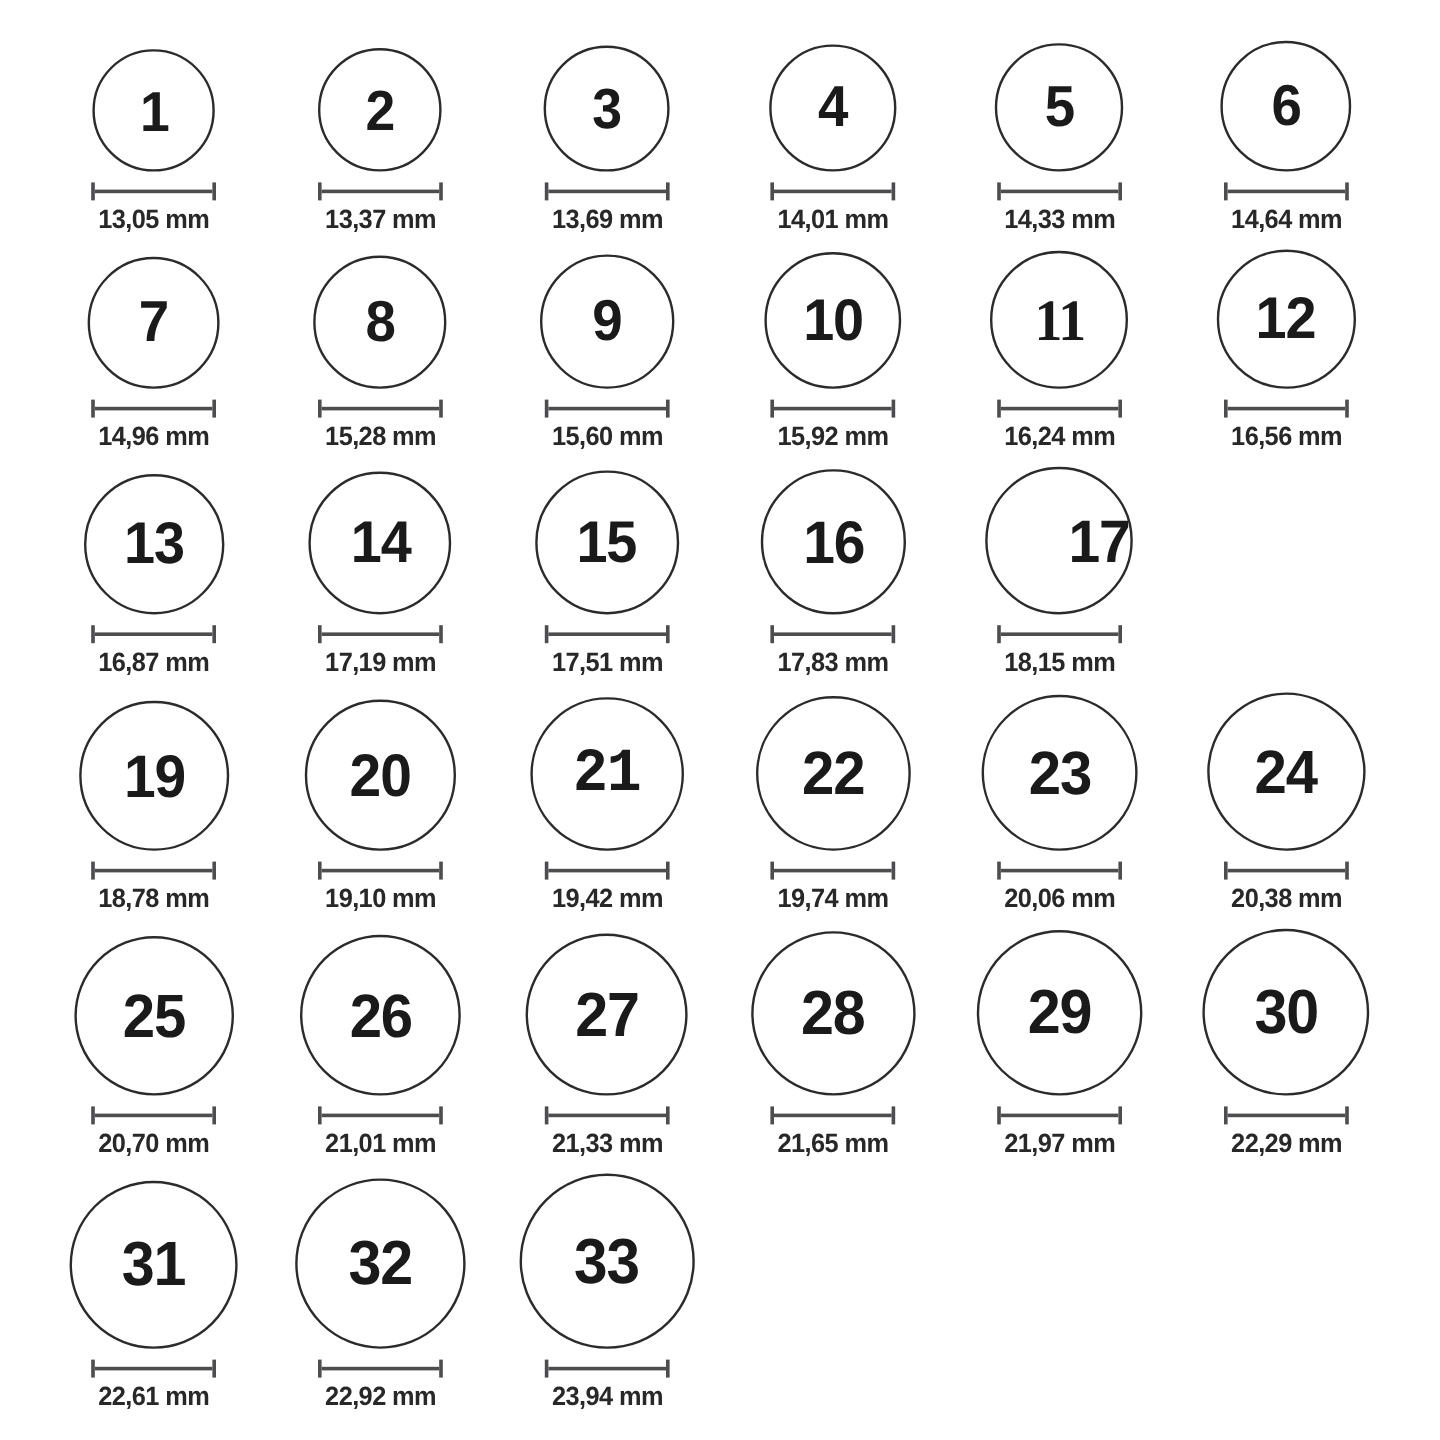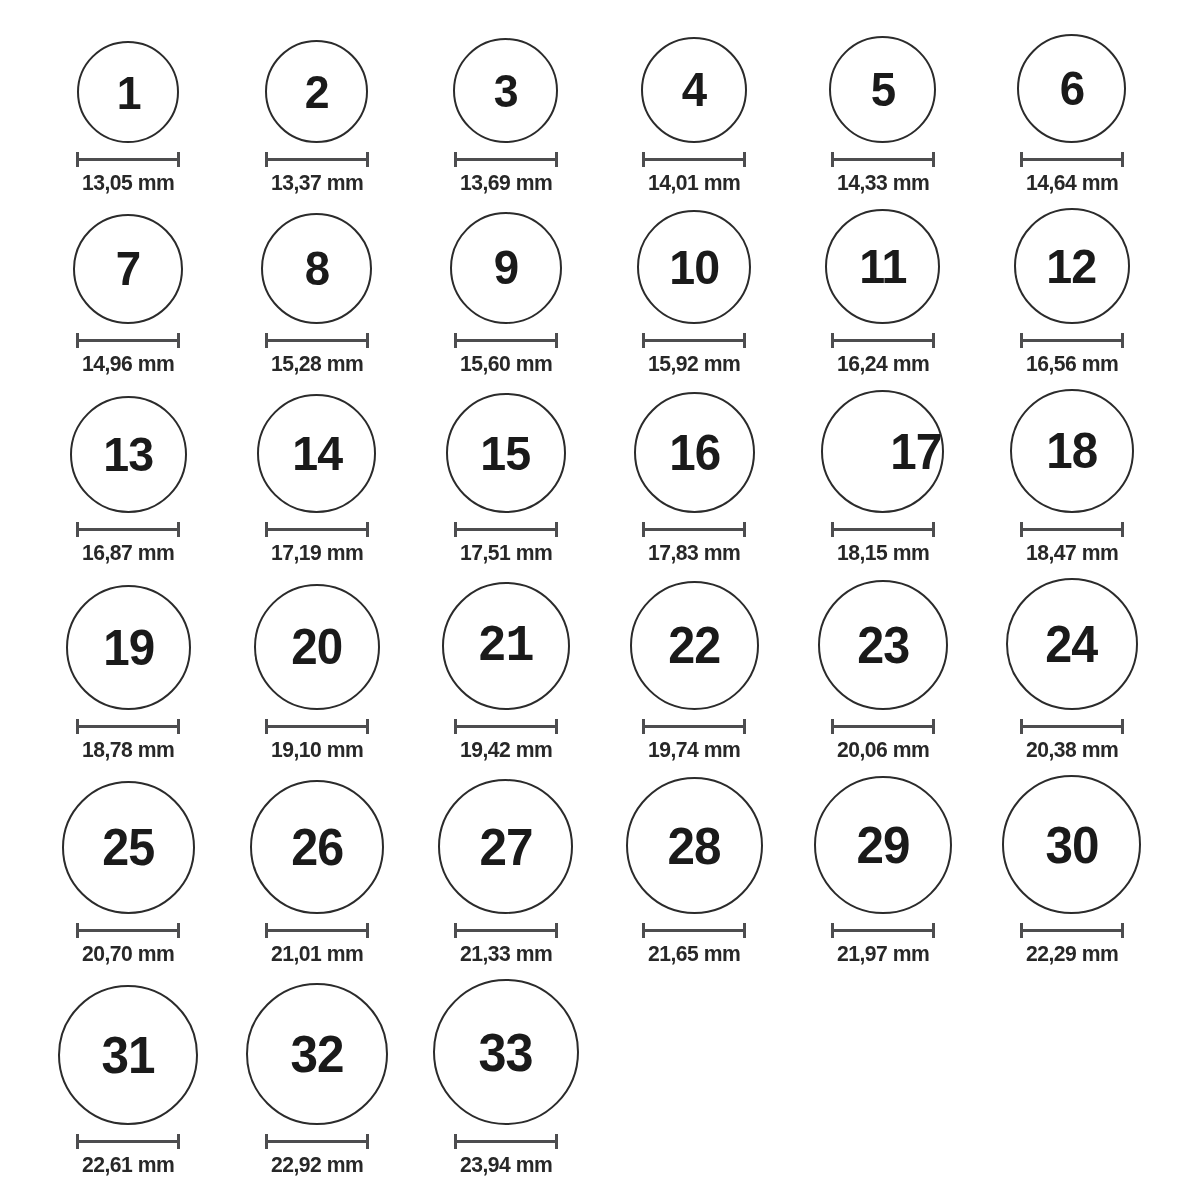--- a/index.html
+++ b/index.html
@@ -145,21 +145,21 @@
           <div class="label">15,60 mm</div>
         </div>
         <div class="cell">
           <div class="circle" style="width: 114px; height: 114px;">
             <span class="num" style="font-size: 49px;">10</span>
           </div>
           <div class="dim" style="width: 104px;"></div>
           <div class="label">15,92 mm</div>
         </div>
         <div class="cell">
-          <div class="circle" style="width: 115px; height: 115px;">
+          <div class="circle" style="width: 115px; height: 115px; font-family: Liberation Serif, serif;">
             <span class="num" style="font-size: 49px;">11</span>
           </div>
           <div class="dim" style="width: 104px;"></div>
           <div class="label">16,24 mm</div>
         </div>
         <div class="cell">
           <div class="circle" style="width: 116px; height: 116px;">
             <span class="num" style="font-size: 49px;">12</span>
           </div>
           <div class="dim" style="width: 104px;"></div>
@@ -194,27 +194,20 @@
           </div>
           <div class="dim" style="width: 104px;"></div>
           <div class="label">17,83 mm</div>
         </div>
         <div class="cell">
           <div class="circle" style="width: 123px; height: 123px; justify-content: flex-end;">
             <span class="num" style="font-size: 50px;">17</span>
           </div>
           <div class="dim" style="width: 104px;"></div>
           <div class="label">18,15 mm</div>
-        </div>
-        <div class="cell">
-          <div class="circle" style="width: 124px; height: 124px;">
-            <span class="num" style="font-size: 50px;">18</span>
-          </div>
-          <div class="dim" style="width: 104px;"></div>
-          <div class="label">18,47 mm</div>
         </div>
       </div>
       <div class="row">
         <div class="cell">
           <div class="circle" style="width: 125px; height: 125px;">
             <span class="num" style="font-size: 50px;">19</span>
           </div>
           <div class="dim" style="width: 104px;"></div>
           <div class="label">18,78 mm</div>
         </div>

